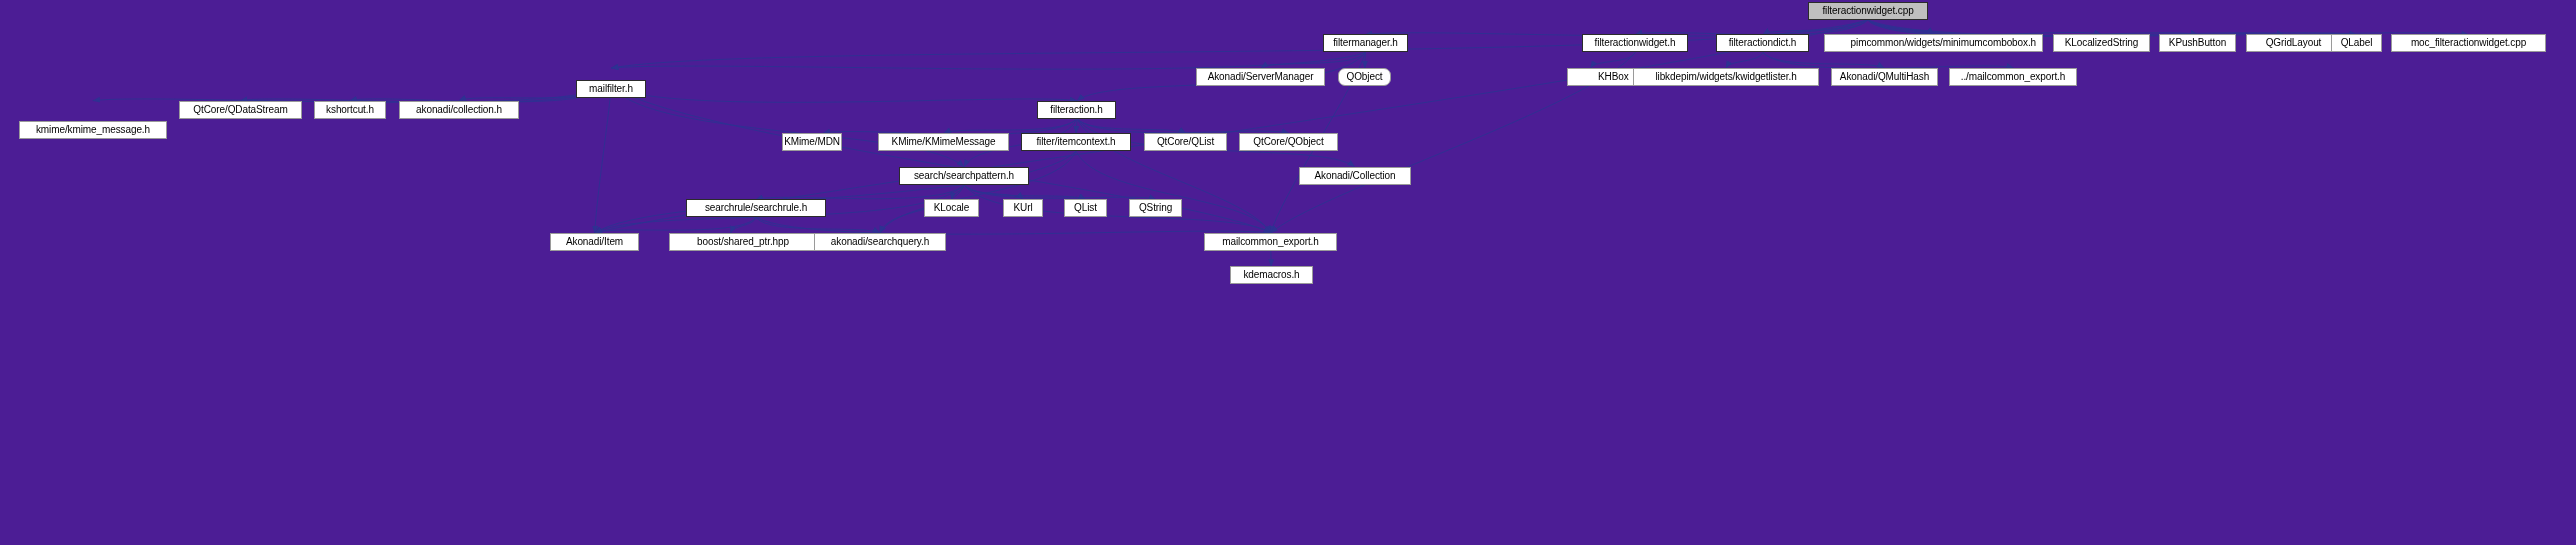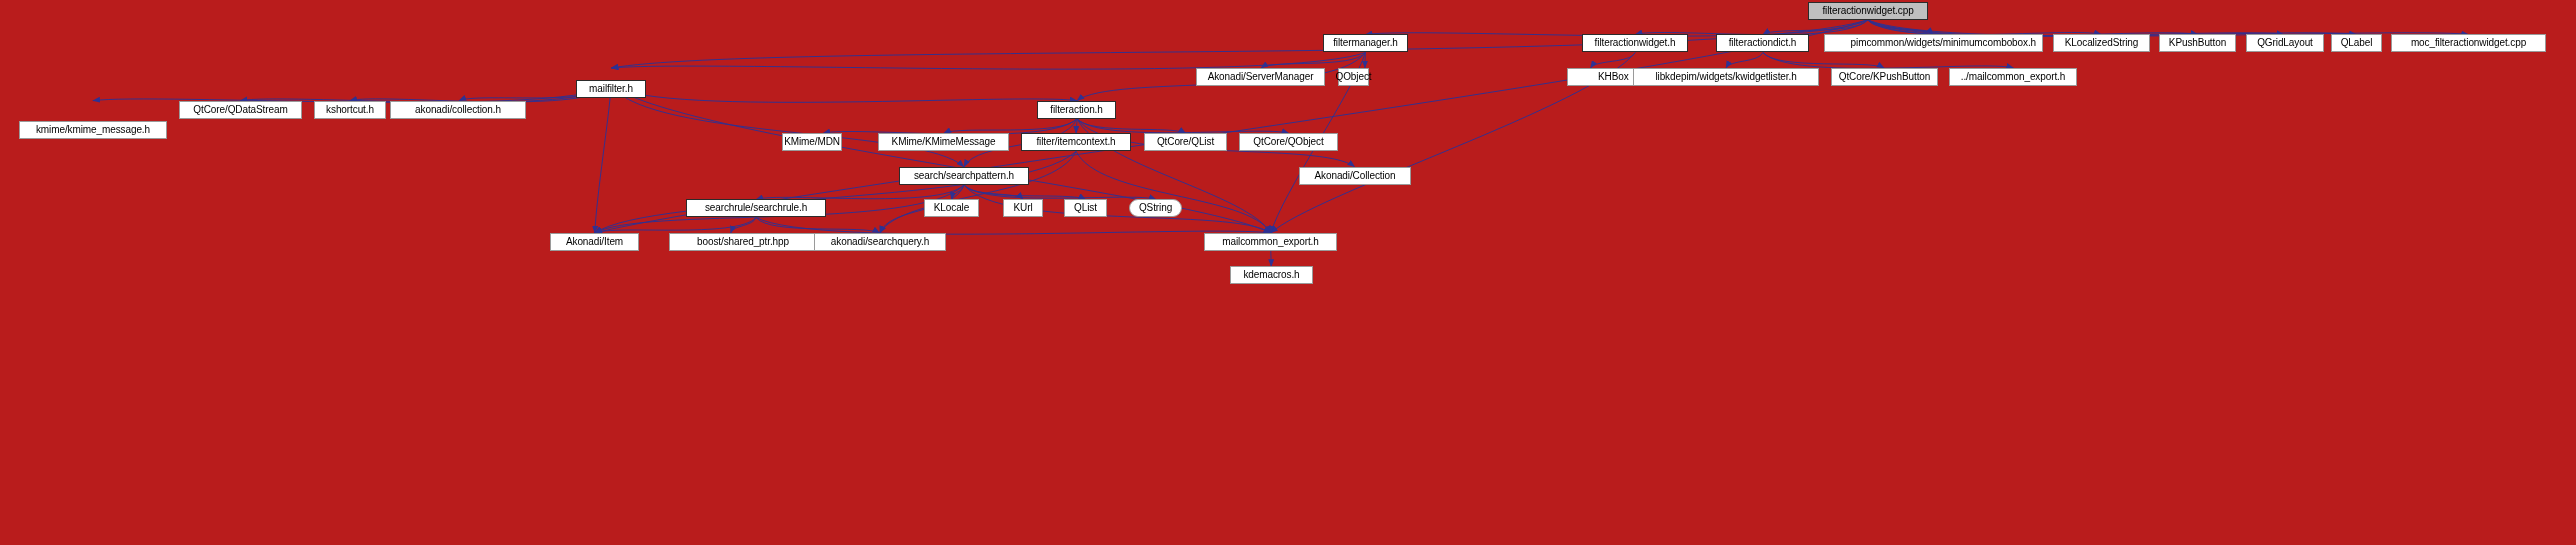--- a/index.html
+++ b/index.html
@@ -5,21 +5,21 @@
 <style>
   html, body {
     margin: 0;
     padding: 0;
     background: #ffffff;
   }
   #graph {
     position: relative;
     width: 2576px;
     height: 546px;
-    background: #b91c1c;
+    background: #4c1d95;
     font-family: "Liberation Sans", sans-serif;
     overflow: hidden;
   }
   svg.edges {
     position: absolute;
     left: 0;
     top: 0;
     width: 2576px;
     height: 546px;
     pointer-events: none;
@@ -133,60 +133,60 @@
       </div>
       <div class="node" style="left: 1824px; top: 34px; width: 219px; padding-left: 24px;">
         <span class="lbl">pimcommon/widgets/minimumcombobox.h</span>
       </div>
       <div class="node" style="left: 2053px; top: 34px; width: 97px;">
         <span class="lbl">KLocalizedString</span>
       </div>
       <div class="node" style="left: 2159px; top: 34px; width: 77px;">
         <span class="lbl">KPushButton</span>
       </div>
-      <div class="node" style="left: 2246px; top: 34px; width: 78px;">
+      <div class="node" style="left: 2246px; top: 34px; width: 95px;">
         <span class="lbl">QGridLayout</span>
       </div>
       <div class="node" style="left: 2331px; top: 34px; width: 51px;">
         <span class="lbl">QLabel</span>
       </div>
       <div class="node" style="left: 2391px; top: 34px; width: 155px;">
         <span class="lbl">moc_filteractionwidget.cpp</span>
       </div>
       <div class="node bold" style="left: 576px; top: 68px; width: 70px; margin-top: 12px;">
         <span class="lbl">mailfilter.h</span>
       </div>
       <div class="node" style="left: 1196px; top: 68px; width: 129px;">
         <span class="lbl">Akonadi/ServerManager</span>
       </div>
-      <div class="node" style="left: 1338px; top: 68px; width: 31px;">
+      <div class="node" style="left: 1338px; top: 68px; width: 53px; border-radius: 7px;">
         <span class="lbl">QObject</span>
       </div>
       <div class="node" style="left: 1567px; top: 68px; width: 69px; padding-left: 28px;">
         <span class="lbl">KHBox</span>
       </div>
       <div class="node" style="left: 1633px; top: 68px; width: 186px;">
         <span class="lbl">libkdepim/widgets/kwidgetlister.h</span>
       </div>
       <div class="node" style="left: 1831px; top: 68px; width: 107px;">
-        <span class="lbl">QtCore/KPushButton</span>
+        <span class="lbl">Akonadi/QMultiHash</span>
       </div>
       <div class="node" style="left: 1949px; top: 68px; width: 128px;">
         <span class="lbl">../mailcommon_export.h</span>
       </div>
       <div class="node" style="left: 19px; top: 101px; width: 148px; margin-top: 20px;">
         <span class="lbl">kmime/kmime_message.h</span>
       </div>
       <div class="node" style="left: 179px; top: 101px; width: 123px;">
         <span class="lbl">QtCore/QDataStream</span>
       </div>
       <div class="node" style="left: 314px; top: 101px; width: 72px;">
         <span class="lbl">kshortcut.h</span>
       </div>
-      <div class="node" style="left: 390px; top: 101px; width: 136px;">
+      <div class="node" style="left: 399px; top: 101px; width: 120px;">
         <span class="lbl">akonadi/collection.h</span>
       </div>
       <div class="node bold" style="left: 1037px; top: 101px; width: 79px;">
         <span class="lbl">filteraction.h</span>
       </div>
       <div class="node" style="left: 782px; top: 133px; width: 60px;">
         <span class="lbl">KMime/MDN</span>
       </div>
       <div class="node" style="left: 878px; top: 133px; width: 131px;">
         <span class="lbl">KMime/KMimeMessage</span>
@@ -211,21 +211,21 @@
       </div>
       <div class="node" style="left: 924px; top: 199px; width: 55px;">
         <span class="lbl">KLocale</span>
       </div>
       <div class="node" style="left: 1003px; top: 199px; width: 40px;">
         <span class="lbl">KUrl</span>
       </div>
       <div class="node" style="left: 1064px; top: 199px; width: 43px;">
         <span class="lbl">QList</span>
       </div>
-      <div class="node" style="left: 1129px; top: 199px; width: 53px; border-radius: 9px;">
+      <div class="node" style="left: 1129px; top: 199px; width: 53px;">
         <span class="lbl">QString</span>
       </div>
       <div class="node" style="left: 550px; top: 233px; width: 89px;">
         <span class="lbl">Akonadi/Item</span>
       </div>
       <div class="node" style="left: 669px; top: 233px; width: 148px;">
         <span class="lbl">boost/shared_ptr.hpp</span>
       </div>
       <div class="node" style="left: 814px; top: 233px; width: 132px;">
         <span class="lbl">akonadi/searchquery.h</span>

